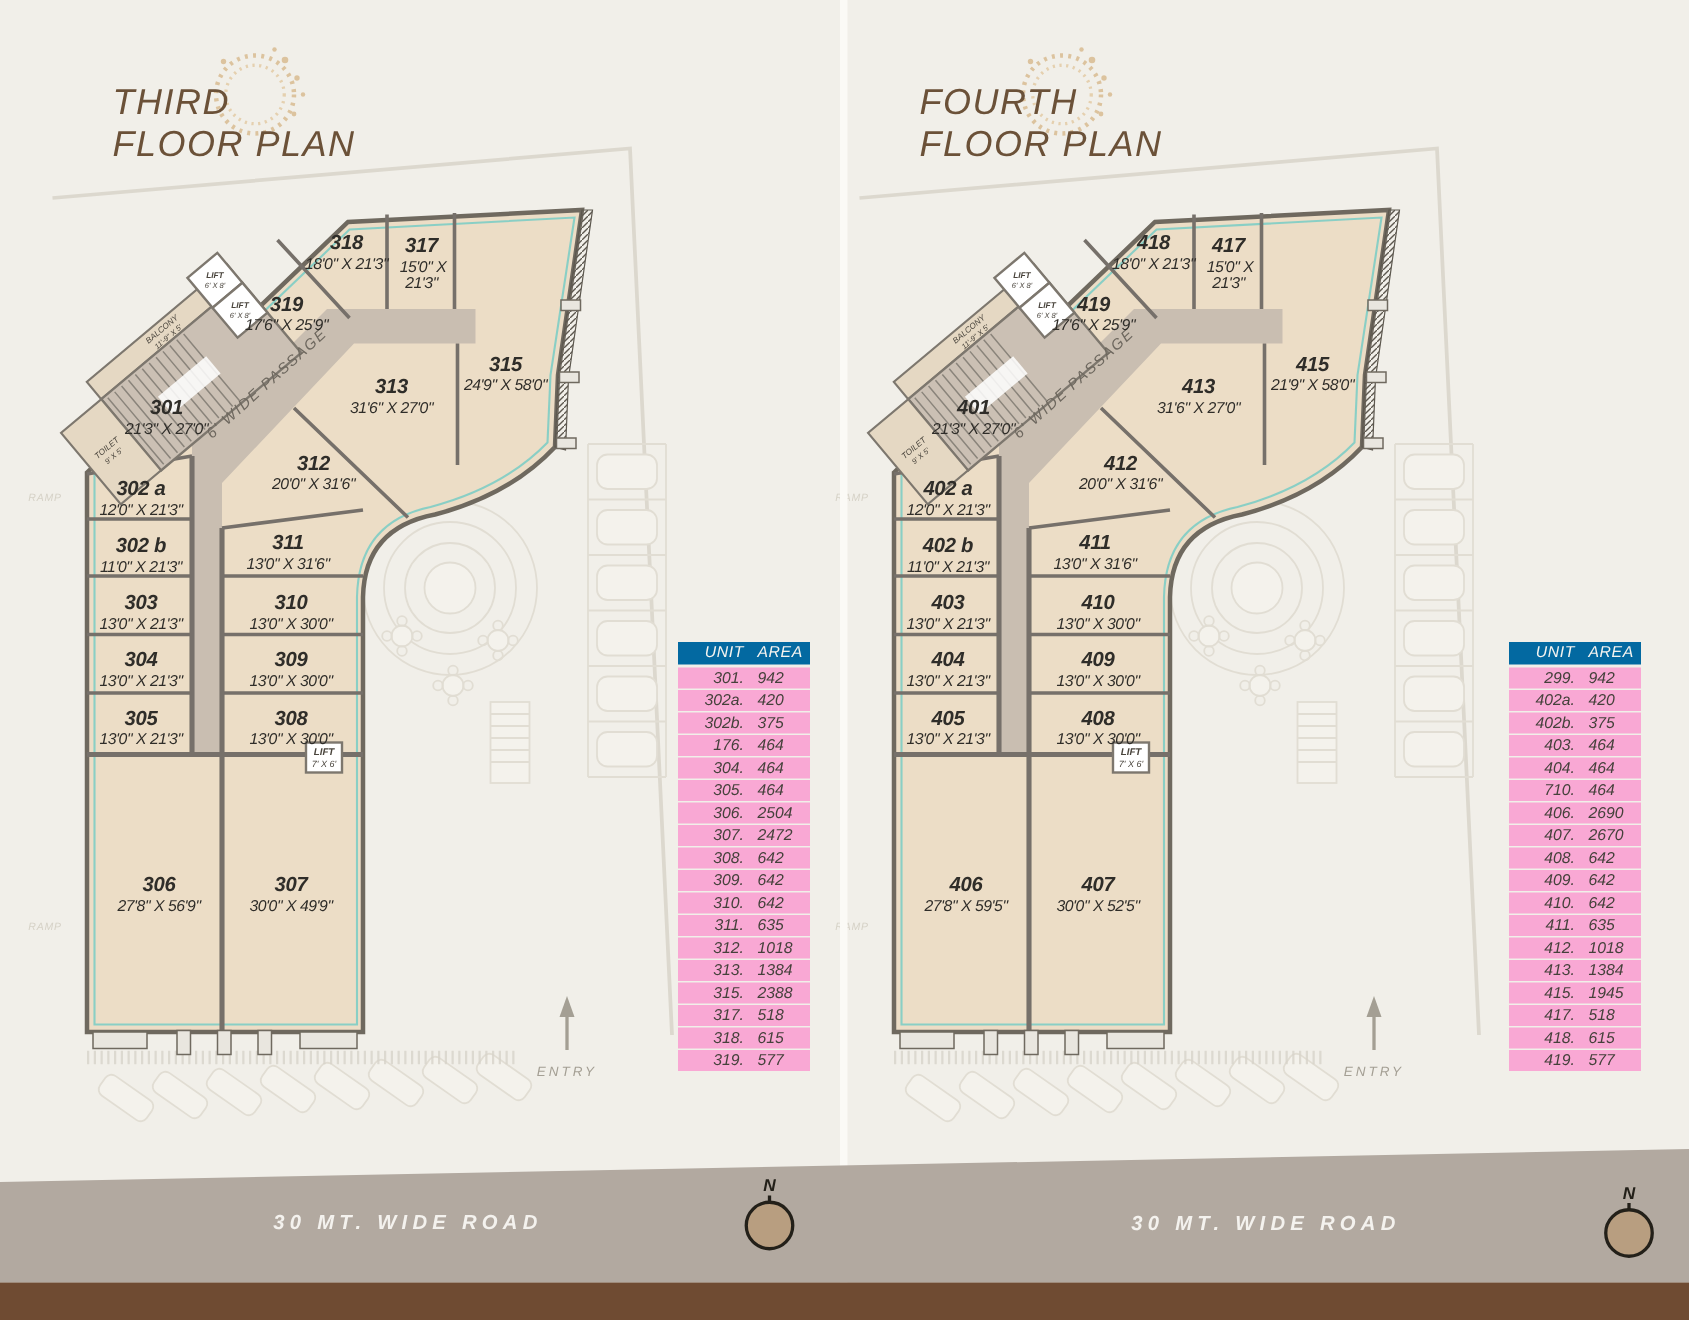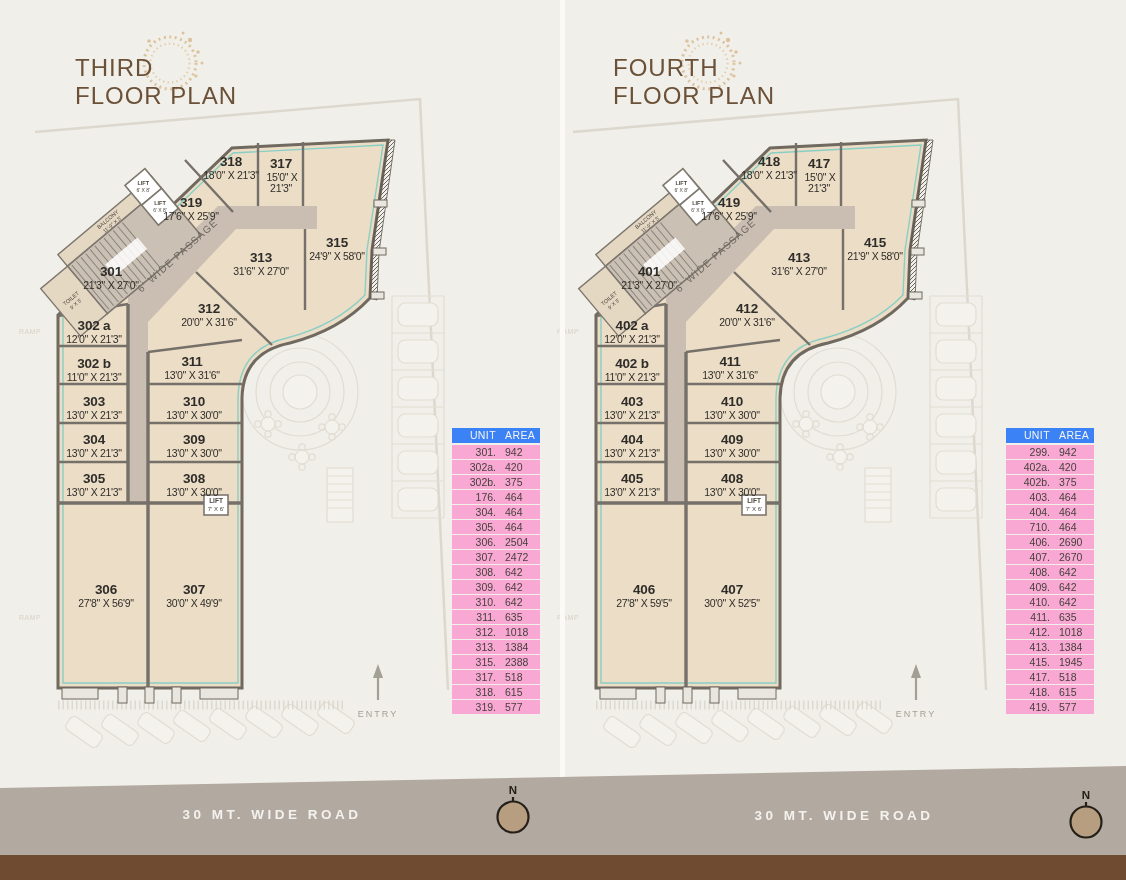--- a/index.html
+++ b/index.html
@@ -1,17 +1,17 @@
 <!DOCTYPE html>
 <html><head>
 <meta charset="utf-8">
 <style>
   html,body{margin:0;padding:0;background:#dedbd4;}
   #stage{position:relative;width:1126px;height:880px;background:#f1efe9;overflow:hidden;
-         font-family:"Liberation Sans",sans-serif;}
+         font-family:"Liberation Sans",sans-serif;font-style:italic;}
   .half{position:absolute;top:0;width:563px;height:880px;}
   .half.p0{left:0;} .half.p1{left:538px;}
   .plan-svg{position:absolute;left:0;top:0;display:block;}
   svg{font-family:"Liberation Sans",sans-serif;}
 
   
   .title{font-size:24px;fill:#6b5138;letter-spacing:1px;}
   .u-num{font-size:13.5px;font-weight:bold;fill:#2f2d29;text-anchor:middle;letter-spacing:-.2px;}
   .u-dim{font-size:10.5px;fill:#2f2d29;text-anchor:middle;letter-spacing:-.3px;}
   .tiny{fill:#4a453d;text-anchor:middle;}
@@ -31,21 +31,21 @@
   .wall{stroke:#76706a;stroke-width:2.4;fill:none;}
   .wallb{stroke:#76706a;stroke-width:3.4;fill:none;}
   .annex-f{fill:#cbc0b4;stroke:#7d776e;stroke-width:1.6;}
   .annex-l{fill:#e5d8c3;stroke:#7d776e;stroke-width:1.4;}
   .liftbox{fill:#ffffff;stroke:#7d776e;stroke-width:1.6;}
   .proj{fill:#e9e6df;stroke:#6f695f;stroke-width:1;}
 
   
   .area-table{position:absolute;top:428px;left:452px;width:88px;font-size:10.5px;color:#45413b;}
   .p1 .area-table{left:468px;}
-  .t-head{background:#3b82f6;color:#f6f4f0;height:15px;line-height:15px;display:flex;
+  .t-head{background:#0369a1;color:#f6f4f0;height:15px;line-height:15px;display:flex;
           margin-bottom:2px;letter-spacing:.4px;}
   .t-row{background:#f9a8d4;height:14px;line-height:14px;display:flex;margin-bottom:1px;}
   .c1{width:44px;text-align:right;}
   .c2{padding-left:9px;text-align:right;}
 
   #divider{position:absolute;left:560px;top:0;width:5px;height:880px;background:#fbfaf6;}
   #band{position:absolute;left:0;top:690px;display:block;}
 </style>
 </head>
 <body>

